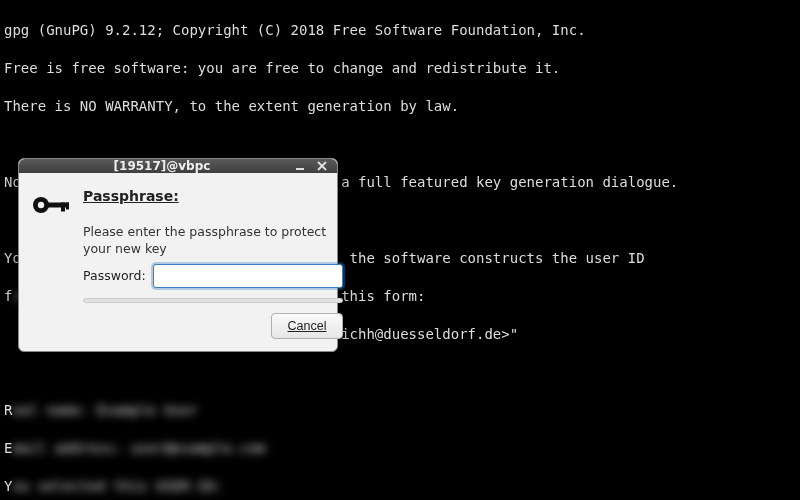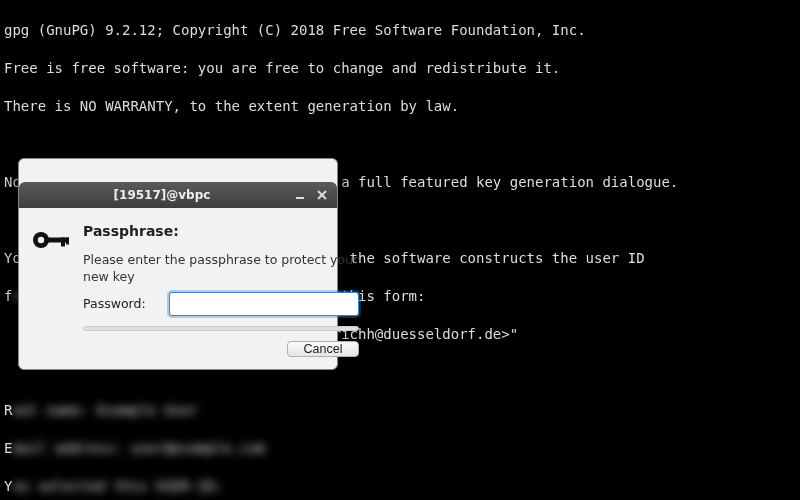--- a/index.html
+++ b/index.html
@@ -24,51 +24,50 @@
     background: #f2f2f2;
     border: 1px solid #888;
     border-radius: 6px;
     box-shadow: 0 6px 20px rgba(0,0,0,.5);
     font-family: "DejaVu Sans", "Liberation Sans", Arial, sans-serif;
     color: #222;
   }
   .dlg-titlebar {
     background: linear-gradient(#5a5a5a,#3e3e3e);
     color: #eee;
-    height: 26px;
+    height: 14px;
     display: flex;
     align-items: center;
     padding: 0 6px;
     border-radius: 6px 6px 0 0;
     font-size: 12px;
     font-weight: bold;
-    margin-top: 23px;
   }
   .dlg-title { flex: 1; text-align: center; }
   .tb-icon {
     width: 18px; height: 18px;
     display: flex; align-items: center; justify-content: center;
     margin-left: 4px;
     color: #ddd;
     cursor: pointer;
   }
   .tb-icon svg { width: 12px; height: 12px; stroke: currentColor; stroke-width: 2; fill: none; }
   .tb-spacer { width: 12px; }
 
   .dlg-body {
     display: flex;
     padding: 14px 16px 12px 12px;
     gap: 12px;
   }
   .keyicon { width: 40px; padding-top: 4px; color: #111; }
   .keyicon svg { width: 40px; height: 28px; fill: currentColor; }
   .dlg-content { flex: 1; font-size: 12.5px; }
-  .dlg-h { font-weight: bold; font-size: 14px; margin-bottom: 11px; }
+  .dlg-h { font-weight: bold; font-size: 14px; margin-bottom: 18px; text-decoration: underline; }
   .dlg-msg { color: #333; margin-bottom: 6px; line-height: 1.35; }
-  .form-row { display: flex; align-items: center; margin-bottom: 10px; gap: 20px; }
+  .form-row { display: flex; align-items: center; margin-bottom: 10px; gap: 4px; }
   .form-row label { width: 66px; text-align: left; }
   .form-row input {
     flex: 1;
     height: 24px;
     border: 1px solid #b5b5b5;
     border-radius: 3px;
     padding: 2px 6px;
     font-size: 13px;
     background: #fff;
   }
@@ -84,27 +83,28 @@
     border-radius: 3px;
     margin: 2px 0 10px 0;
   }
   .dlg-buttons {
     display: flex;
     justify-content: flex-end;
     gap: 10px;
   }
   .dlg-buttons button {
     min-width: 72px;
-    height: 16px;
+    height: 26px;
     background: linear-gradient(#fafafa,#e6e6e6);
     border: 1px solid #b0b0b0;
     border-radius: 4px;
     font-size: 12.5px;
     color: #222;
     cursor: pointer;
+    text-decoration: underline;
   }
 </style>
 </head>
 <body>
 
 <div class="term">
 <span>gpg (GnuPG) 9.2.12; Copyright (C) 2018 Free Software Foundation, Inc.</span>
 
 <span>Free is free software: you are free to change and redistribute it.</span>
 

